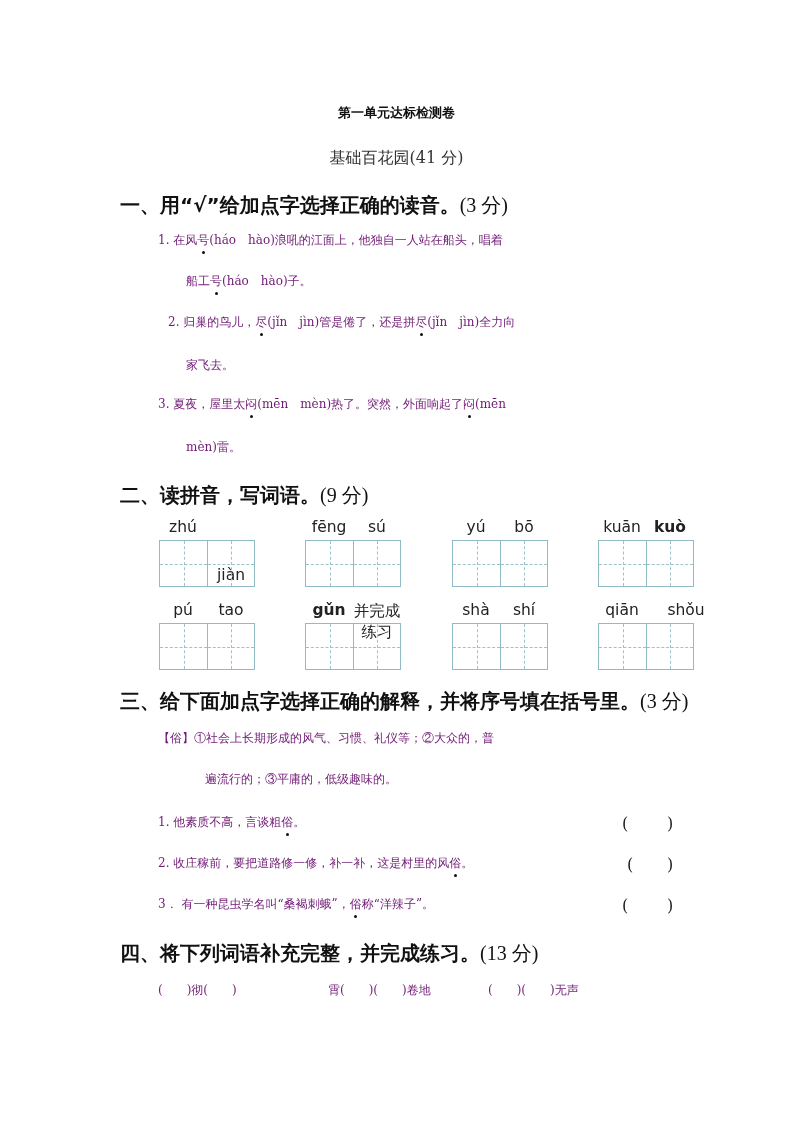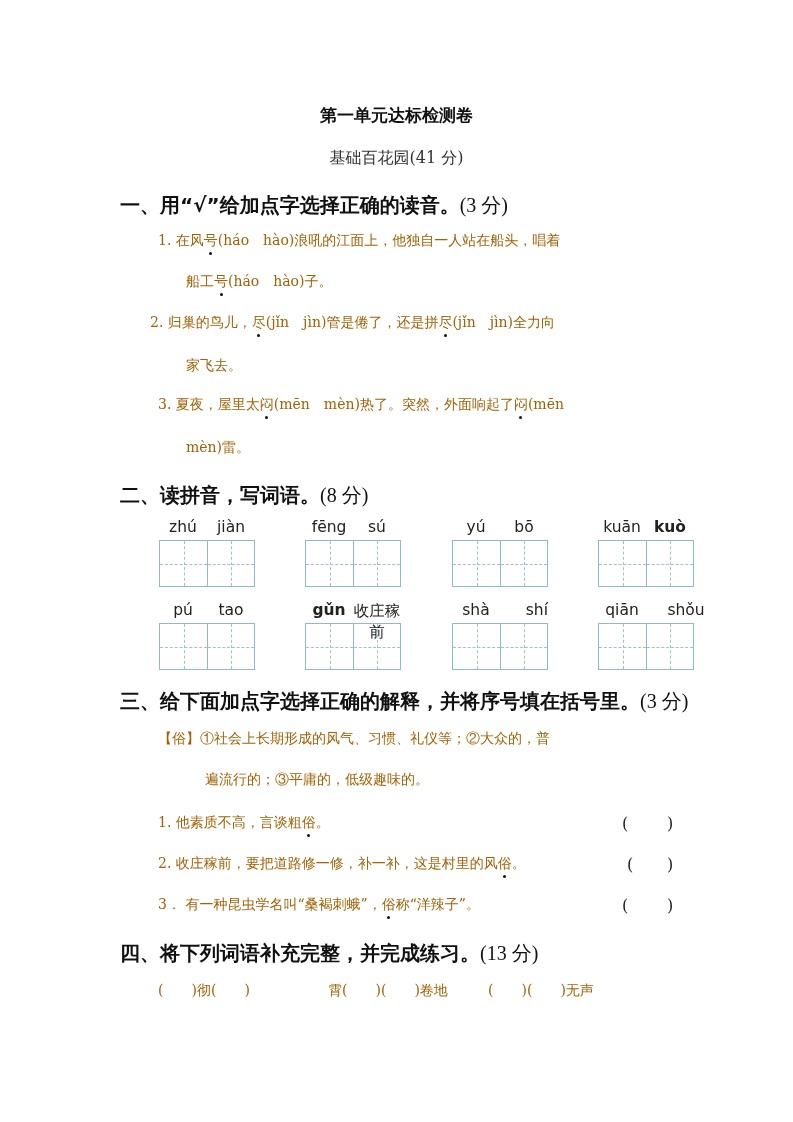--- a/index.html
+++ b/index.html
@@ -14,43 +14,43 @@
       overflow: hidden;
       font-family: "DejaVu Serif", "Liberation Serif", serif;
       color: #222222;
     }
     .abs { position: absolute; white-space: nowrap; }
     .title {
       left: 0; width: 793px; top: 104px;
       text-align: center;
       font-family: "DejaVu Sans", "Liberation Sans", sans-serif;
       font-weight: bold;
-      font-size: 17px;
+      font-size: 13px;
       color: #111;
     }
     .subtitle {
       left: 0; width: 793px; top: 148px;
       text-align: center;
       font-size: 16px;
       color: #333;
     }
     .section-heading {
       left: 120px;
       font-family: "DejaVu Sans", "Liberation Sans", sans-serif;
       font-weight: bold;
       font-size: 20px;
       color: #111;
     }
     .section-heading .score {
       font-family: "Liberation Serif", "DejaVu Serif", serif;
       font-weight: normal;
     }
     .line {
-      font-size: 14px;
-      color: #a16207;
+      font-size: 12px;
+      color: #701a75;
     }
     .dot {
       position: relative;
       display: inline-block;
     }
     .dot::after {
       content: "";
       position: absolute;
       left: 50%;
       bottom: -5px;
@@ -129,40 +129,40 @@
 </div>
 
 <div class="abs line" style="left:158px; top:232px;">
   <span>1.</span>
   <span>在风</span><span class="dot">号</span><span>(háo　hào)</span><span>浪吼的江面上，他独自一人站在船头，唱着</span>
 </div>
 <div class="abs line" style="left:186px; top:273px;">
   <span>船工</span><span class="dot">号</span><span>(háo　hào)</span><span>子。</span>
 </div>
 
-<div class="abs line" style="left:150px; top:314px;">
+<div class="abs line" style="left:168px; top:314px;">
   <span>2.</span>
   <span>归巢的鸟儿，</span><span class="dot">尽</span><span>(jǐn　jìn)</span><span>管是倦了，还是拼</span><span class="dot">尽</span><span>(jǐn　jìn)</span><span>全力向</span>
 </div>
 <div class="abs line" style="left:186px; top:357px;">家飞去。</div>
 
 <div class="abs line" style="left:158px; top:396px;">
   <span>3.</span>
   <span>夏夜，屋里太</span><span class="dot">闷</span><span>(mēn　mèn)</span><span>热了。突然，外面响起了</span><span class="dot">闷</span><span>(mēn</span>
 </div>
 <div class="abs line" style="left:186px; top:439px;">mèn)雷。</div>
 
 <div class="abs section-heading" style="top:482px;">
-  <span>二、读拼音，写词语。</span><span class="score">(8 分)</span>
+  <span>二、读拼音，写词语。</span><span class="score">(9 分)</span>
 </div>
 
 <div class="grid-group" style="left:159px; top:518px;">
   <div class="pinyin-row">
     <span style="left:0;">zhú</span>
-    <span style="left:48px;">jiàn</span>
+    <span style="left:48px;margin-top:48px;">jiàn</span>
   </div>
   <div class="boxes">
       <div class="box"></div>
       <div class="box"></div>
     </div>
 </div>
 <div class="grid-group" style="left:305px; top:518px;">
   <div class="pinyin-row">
     <span style="left:0;">fēng</span>
     <span style="left:48px;">sú</span>
@@ -199,31 +199,31 @@
     <span style="left:48px;">tao</span>
   </div>
   <div class="boxes">
       <div class="box"></div>
       <div class="box"></div>
     </div>
 </div>
 <div class="grid-group" style="left:305px; top:601px;">
   <div class="pinyin-row">
     <span style="left:0;font-weight:bold;">gǔn</span>
-    <span style="left:48px;">收庄稼前</span>
+    <span style="left:48px;">并完成练习</span>
   </div>
   <div class="boxes">
       <div class="box"></div>
       <div class="box"></div>
     </div>
 </div>
 <div class="grid-group" style="left:452px; top:601px;">
   <div class="pinyin-row">
     <span style="left:0;">shà</span>
-    <span style="left:48px;text-align:right;">shí</span>
+    <span style="left:48px;">shí</span>
   </div>
   <div class="boxes">
       <div class="box"></div>
       <div class="box"></div>
     </div>
 </div>
 <div class="grid-group" style="left:598px; top:601px;">
   <div class="pinyin-row">
     <span style="left:0;">qiān</span>
     <span style="left:64px;">shǒu</span>

